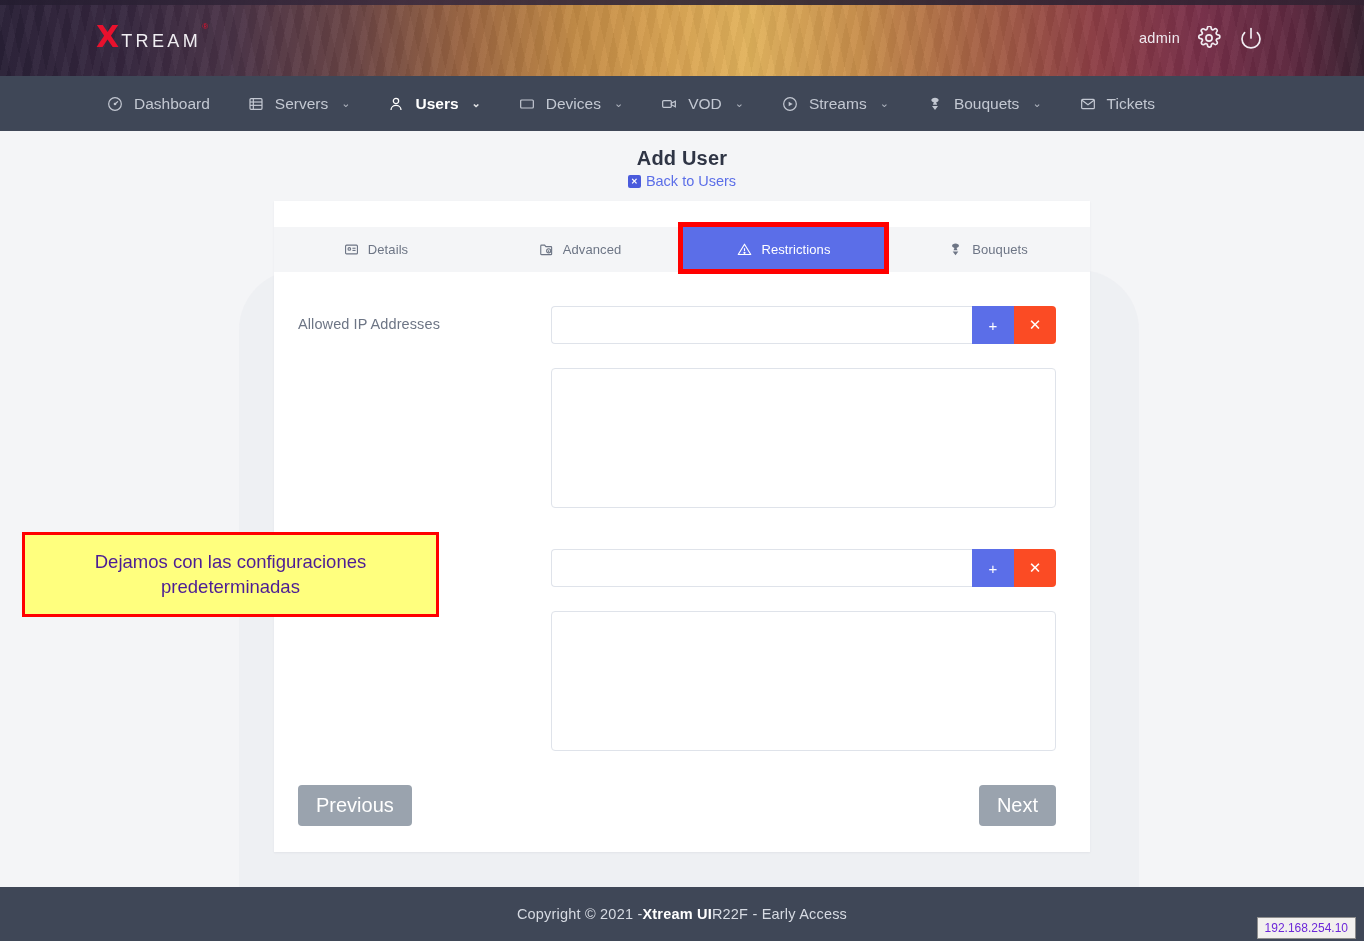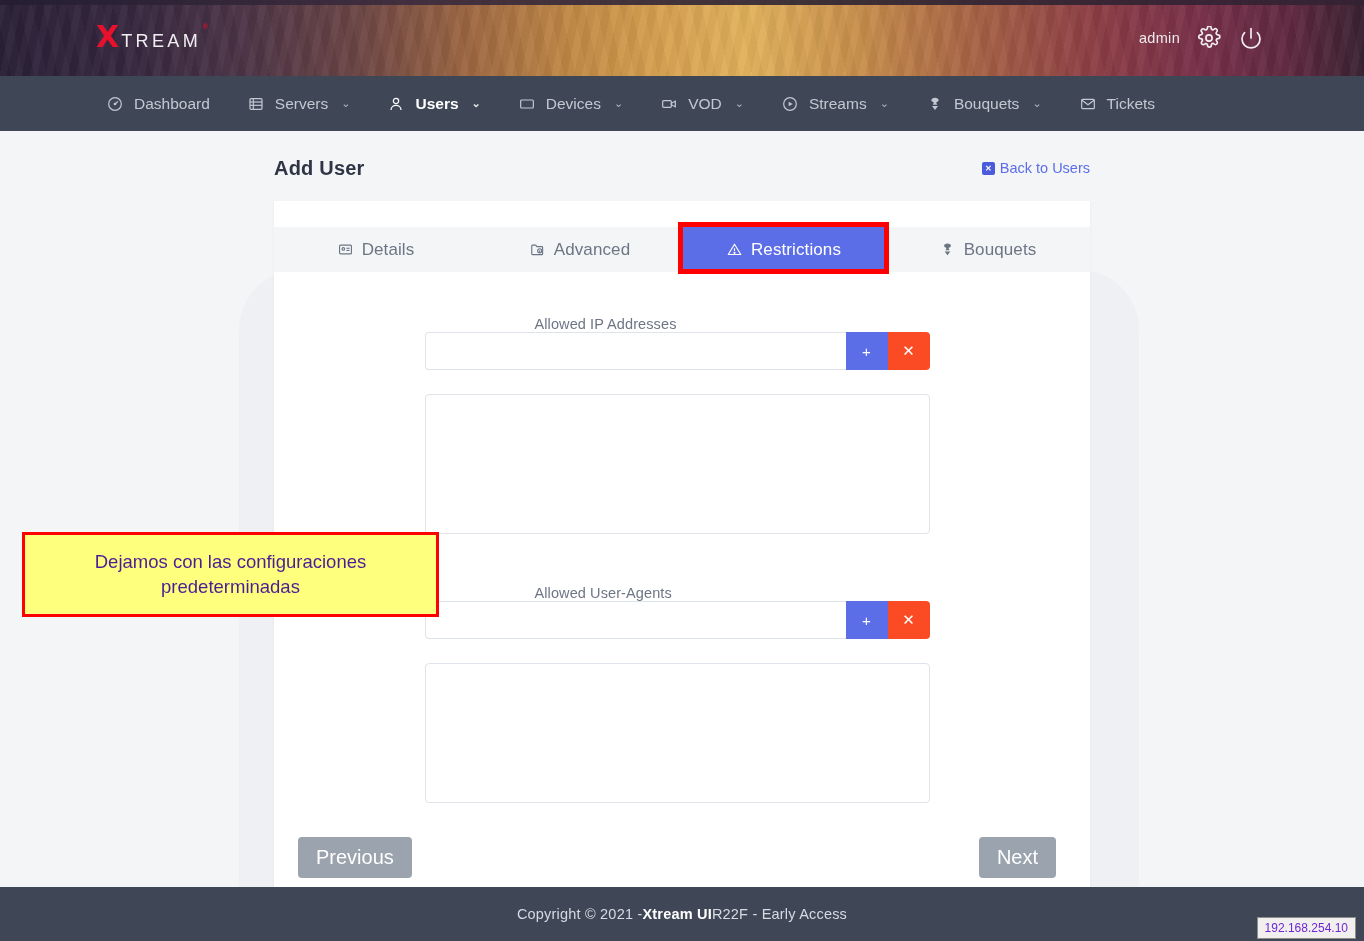--- a/index.html
+++ b/index.html
@@ -84,46 +84,46 @@
     border-right: 10px solid transparent; border-top: 10px solid #3f4757;
   }
 
   
   .content { position: relative; height: 756px; background: #f4f5f7; overflow: hidden; }
   .bg-blob {
     position:absolute; left: 239px; top: 139px; width: 900px; height: 730px;
     background: #eceef2; border-radius: 60px 60px 0 0; opacity:.75;
   }
   .wrap { position: relative; width: 816px; margin: 0 auto; padding-top: 16px; }
-  .title-row { display:flex; align-items:center; justify-content:space-between; height: 42px; }
+  .title-row { display:flex; align-items:center; justify-content:space-between; height: 42px; flex-direction: column; }
   .page-title { font-size: 20px; font-weight: bold; color: #2f3545; letter-spacing:.2px; }
   .back-link { display:flex; align-items:center; gap:5px; color:#5b6ee8; font-size:14.5px;
                cursor:pointer; text-decoration:none; }
   .back-badge {
     width:13px; height:13px; background:#4a5bdc; border-radius:2px; color:#fff;
     font-size:8px; display:flex; align-items:center; justify-content:center; font-weight:bold;
   }
 
   .card { margin-top: 12px; background:#ffffff; box-shadow: 0 1px 2px rgba(30,40,60,.06); }
   .card-top { height: 26px; background: #ffffff; }
   .tabs { display:flex; background:#f4f5f7; height: 45px; position:relative; }
   .tab {
     flex:1; display:flex; align-items:center; justify-content:center; gap:9px;
-    font-size: 17px; color:#6d7585; cursor:pointer; height:45px; letter-spacing:.1px;
+    font-size: 13px; color:#6d7585; cursor:pointer; height:45px; letter-spacing:.1px;
   }
   .tab.active { background:#5b6ee8; color:#ffffff; }
   .tab .ticon { display:flex; align-items:center; }
 
   .annot-tab {
     position:absolute; left: 404px; top: -5px; width: 211px; height: 52px;
     border: 5px solid #ff0000; pointer-events:none; z-index: 5;
   }
 
   .card-body { padding: 34px 34px 26px 24px; background:#ffffff; }
-  .frow { display:flex; align-items:center; margin-bottom: 0; flex-direction: column; }
+  .frow { display:flex; align-items:flex-start; margin-bottom: 0; }
   .flabel {
     width: 285px; padding-top: 10px; font-size: 14.5px; color:#6d7585; letter-spacing:.1px;
   }
   .fctrl { flex:1; }
   .input-group { display:flex; height: 38px; width: 505px; }
   .input-group input {
     flex:1; border:1px solid #dfe3ea; border-right:none; border-radius:4px 0 0 4px;
     padding: 0 12px; font-size:14px; color:#3c4351; outline:none; background:#fff;
     font-family:"Liberation Sans", sans-serif;
   }

